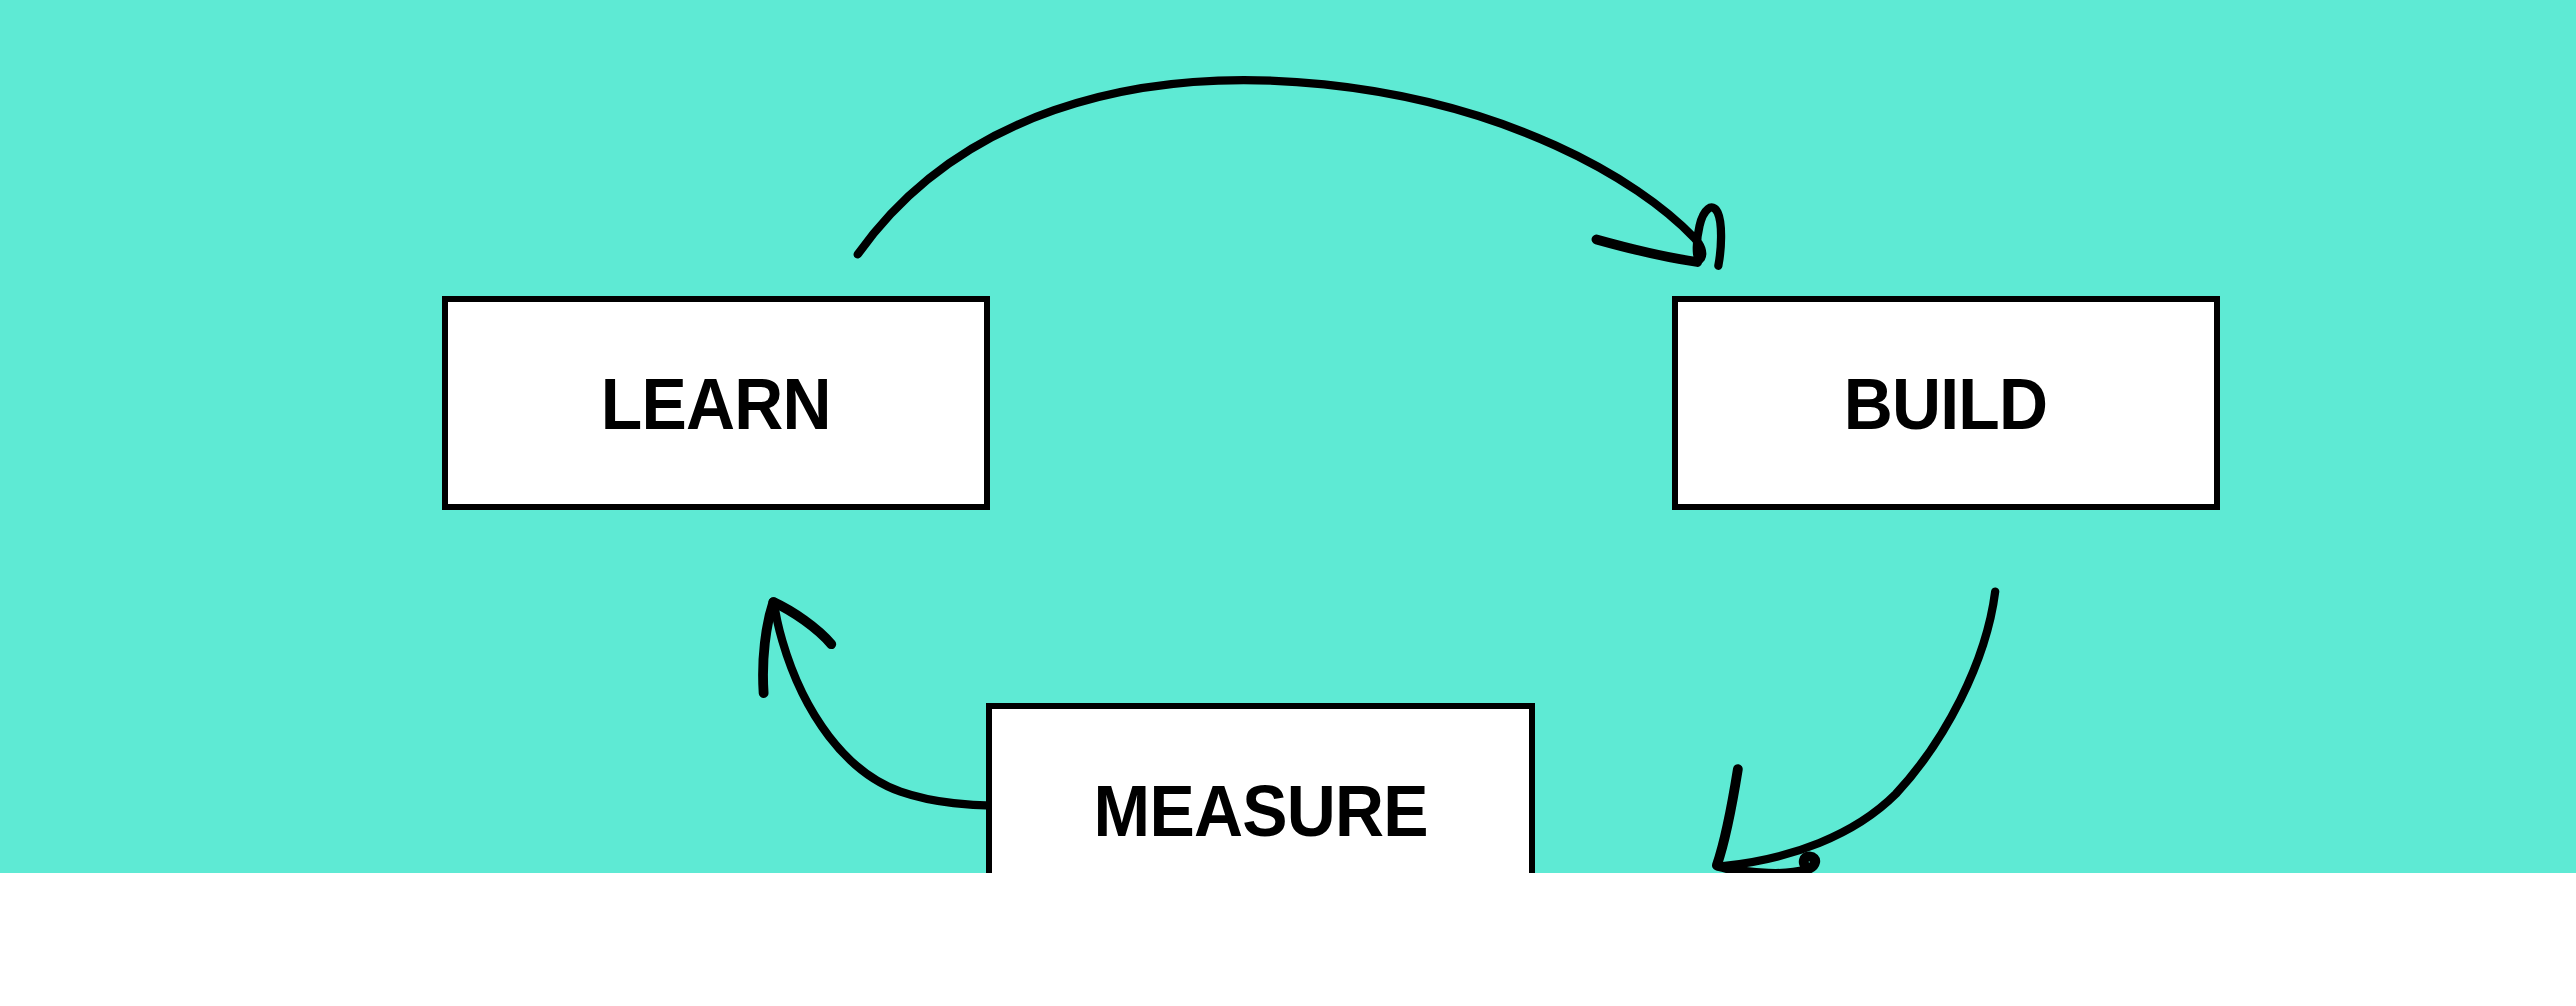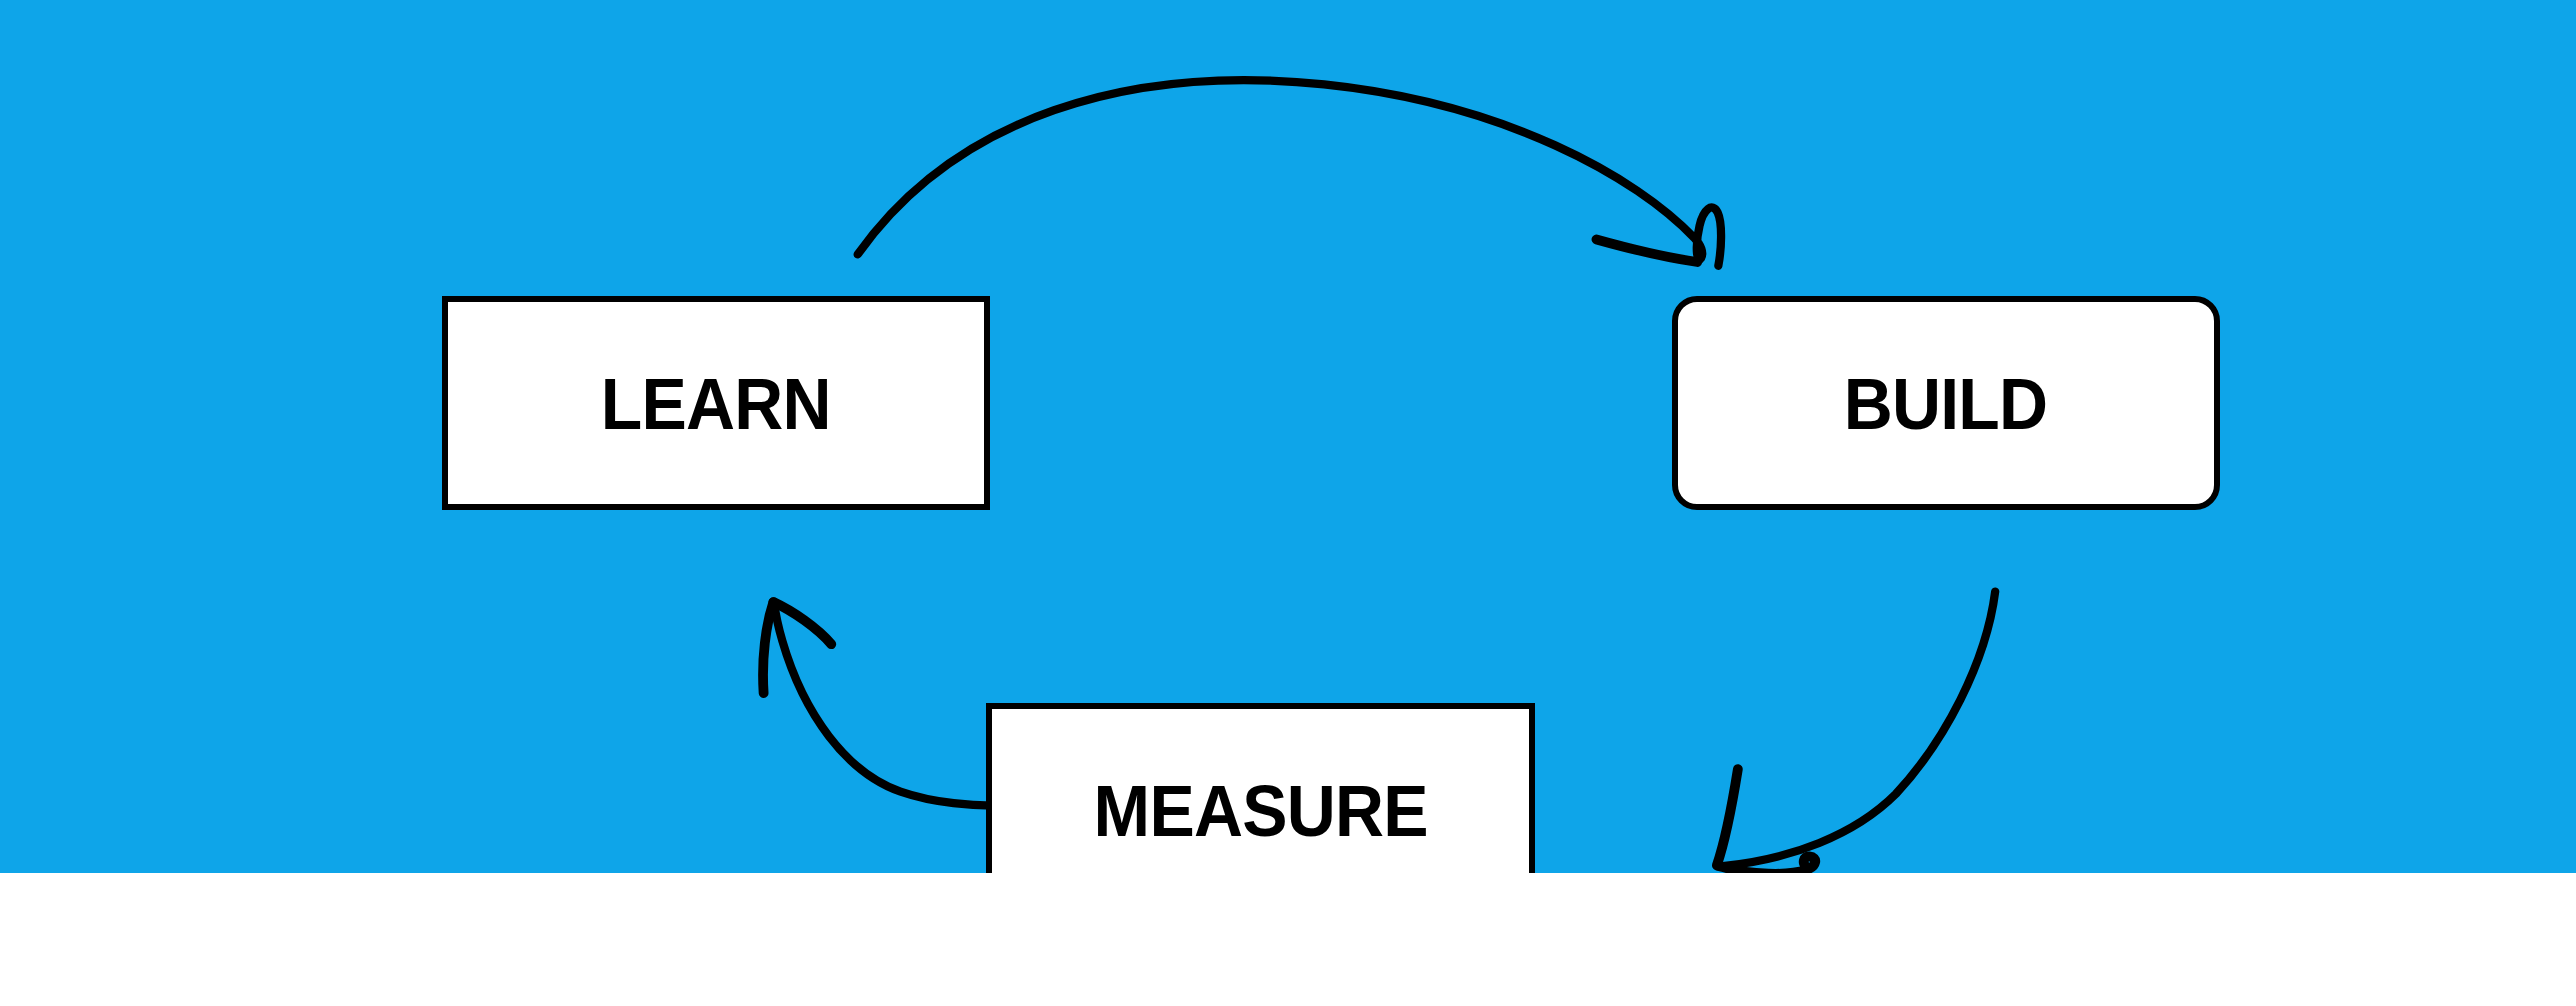--- a/index.html
+++ b/index.html
@@ -4,36 +4,36 @@
 <style>
   html, body {
     margin: 0;
     padding: 0;
     background: #ffffff;
   }
   #stage {
     position: relative;
     width: 2576px;
     height: 873px;
-    background: #0ea5e9;
+    background: #5eead4;
     overflow: hidden;
     font-family: "Liberation Sans", sans-serif;
     text-align: center;
   }
   .node-box {
     position: absolute;
     box-sizing: border-box;
     border: 6.8px solid #000000;
     background: #ffffff;
     display: flex;
     align-items: center;
     justify-content: center;
   }
   #node-learn   { left:  442px; top: 296px; width: 548px; height: 214px; }
-  #node-build   { left: 1672px; top: 296px; width: 548px; height: 214px; border-radius: 25px; }
+  #node-build   { left: 1672px; top: 296px; width: 548px; height: 214px; }
   #node-measure { left: 986px; top: 703px; width: 549px; height: 214px; }
   .node-label {
     font-size: 73px;
     font-weight: 700;
     letter-spacing: -0.8px;
     color: #000000;
     transform: scaleX(0.93);
     transform-origin: center;
     white-space: nowrap;
     line-height: 1;

